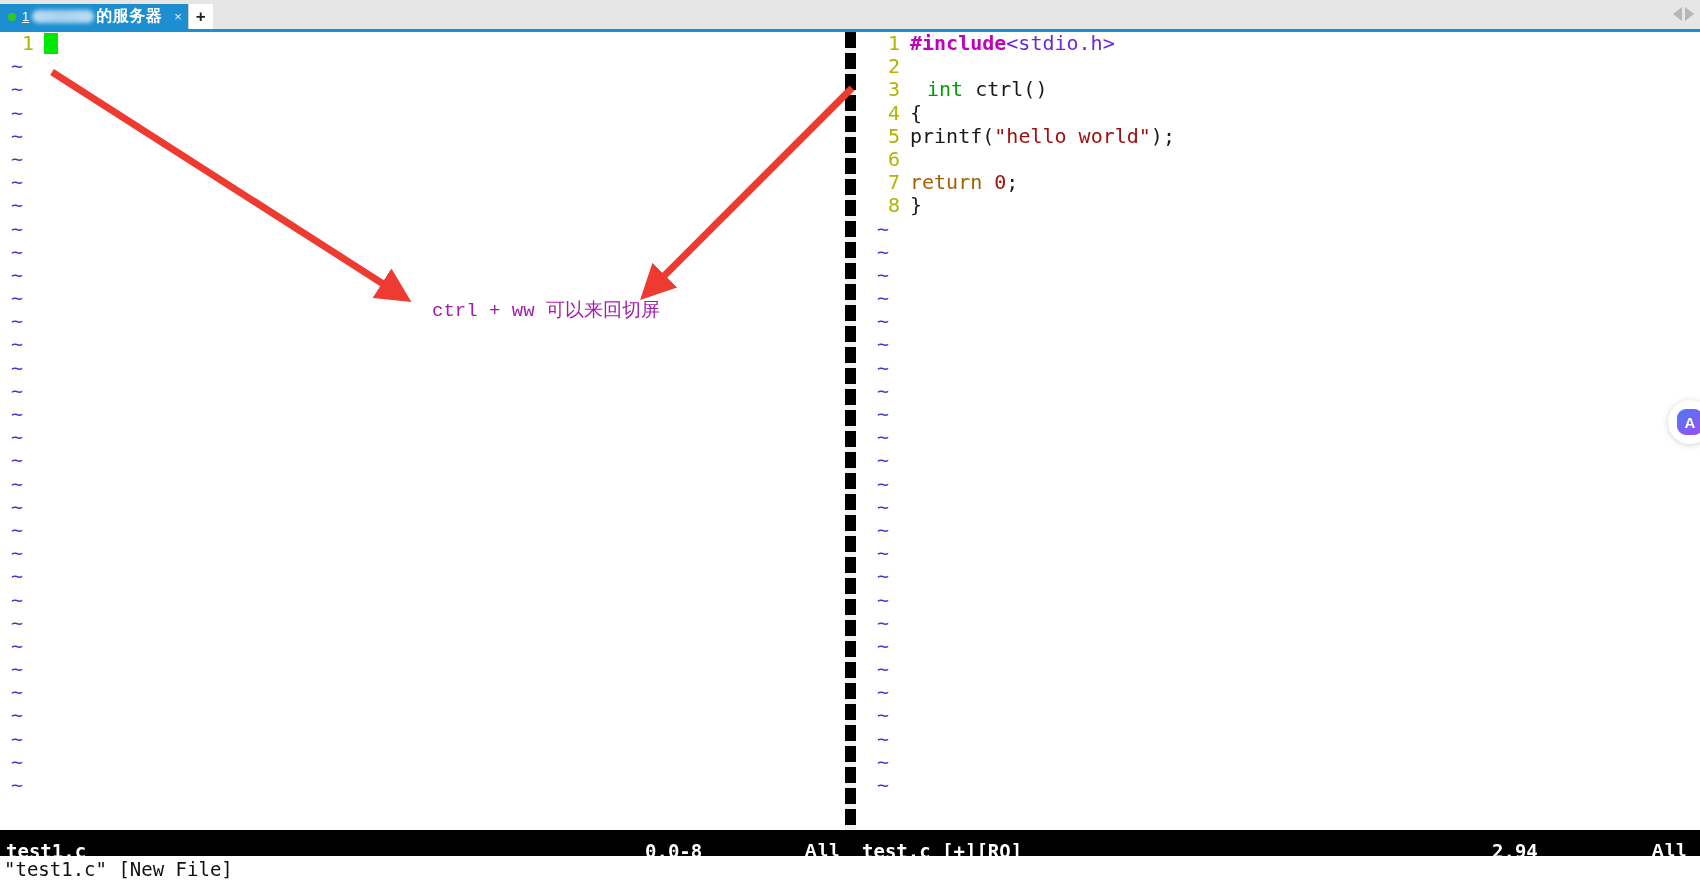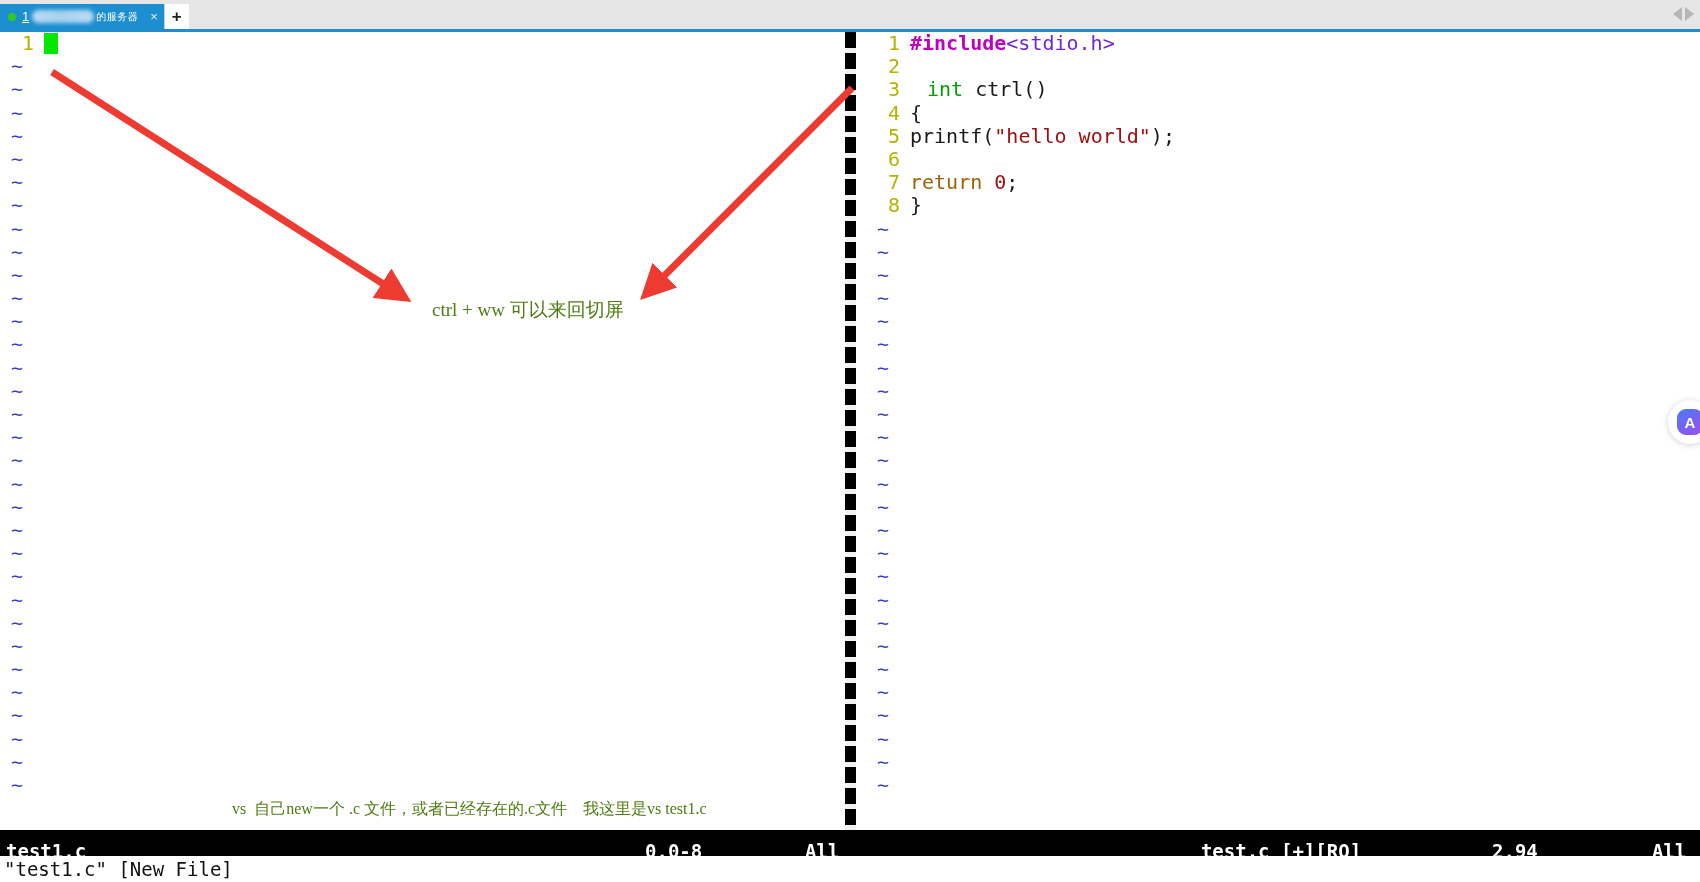--- a/index.html
+++ b/index.html
@@ -59,22 +59,22 @@
     display: inline-block;
     width: 62px;
     height: 13px;
     background: linear-gradient(90deg,#bcdcf2 0%, #a8d2ee 45%, #bcdcf2 100%);
     border-radius: 7px;
     margin: 0 2px;
     filter: blur(2px);
     flex: 0 0 auto;
   }
   .tab .tab-title {
-    font-weight: normal;
-    font-size: 10px;
+    font-weight: bold;
+    font-size: 16px;
     letter-spacing: 0.5px;
   }
   .tab .tab-close {
     margin-left: 12px;
     color: #dff0fb;
     font-size: 13px;
     line-height: 1;
     cursor: pointer;
   }
   .newtab {
@@ -203,24 +203,24 @@
     height: 42px;
     line-height: 26px;
     display: flex;
     align-items: center;
     position: relative;
     box-sizing: border-box;
     white-space: pre;
   }
   #status-left  { width: 845px; padding-left: 6px; }
   #status-sep   { width: 11px; background: #000; }
-  #status-right { width: 844px; padding-left: 6px; justify-content: center; }
+  #status-right { width: 844px; padding-left: 6px; }
   .st-name { flex: 0 0 auto; }
   .st-pos  { position: absolute; }
-  .st-pct  { position: absolute; }
+  .st-pct  { position: absolute; font-family: Liberation Mono, monospace; }
   #status-left  .st-pos { left: 645px; }
   #status-left  .st-pct { left: 805px; }
   #status-right .st-pos { left: 636px; }
   #status-right .st-pct { left: 796px; }
 
   #msgline {
     position: absolute;
     left: 0;
     top: 824px;
     width: 1700px;
@@ -238,22 +238,22 @@
   
   #annotations {
     position: absolute;
     left: 0; top: 0;
     width: 1700px;
     height: 882px;
     pointer-events: none;
   }
   .anno-text {
     position: absolute;
-    color: #4d7c0f;
-    font-family: Liberation Serif, serif;
+    color: #a21caf;
+    font-family: Liberation Mono, monospace;
     white-space: pre;
   }
   #anno-switch {
     left: 432px;
     top: 297px;
     font-size: 19px;
   }
   #anno-bottom {
     left: 232px;
     top: 799px;
@@ -414,18 +414,17 @@
   <svg width="1700" height="882" style="position:absolute;left:0;top:0;">
     <defs>
       <marker id="ahead" markerWidth="5" markerHeight="5" refX="3.4" refY="2.5" orient="auto">
         <path d="M0,0 L5,2.5 L0,5 z" fill="#ee3b32"></path>
       </marker>
     </defs>
     <line x1="52" y1="72" x2="402" y2="296" stroke="#ee3b32" stroke-width="7" marker-end="url(#ahead)"></line>
     <line x1="852" y1="88" x2="648" y2="292" stroke="#ee3b32" stroke-width="7" marker-end="url(#ahead)"></line>
   </svg>
   <div class="anno-text" id="anno-switch">ctrl + ww 可以来回切屏</div>
-  <div class="anno-text" id="anno-bottom">vs  自己new一个 .c 文件，或者已经存在的.c文件    我这里是vs test1.c</div>
 </div>
 
 <div id="float-widget">
   <div class="badge">A</div>
 </div>
 
 </body></html>

